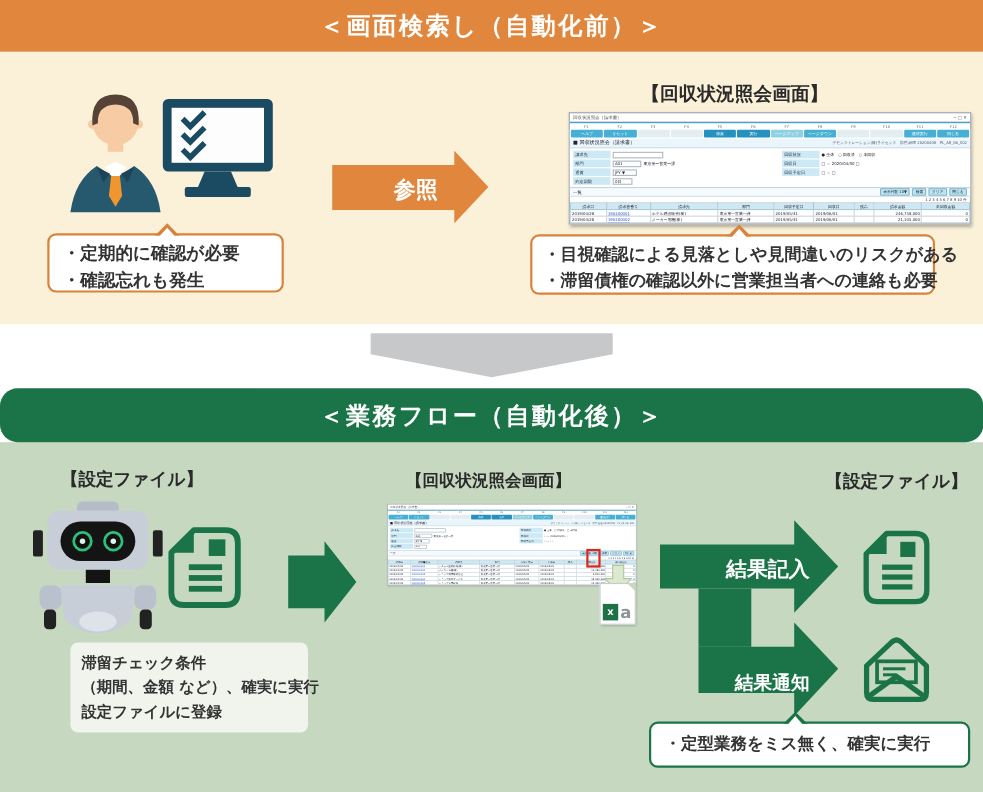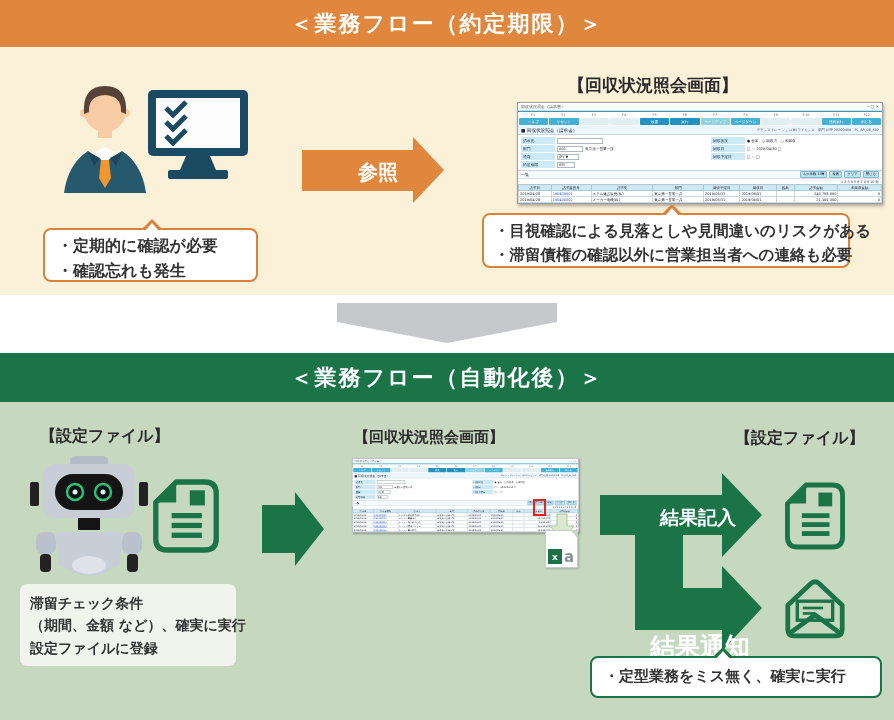--- a/index.html
+++ b/index.html
@@ -6,39 +6,39 @@
   *{box-sizing:border-box;}
   #canvas{position:relative;width:894px;height:720px;margin:0 auto;overflow:hidden;
     font-family:"DejaVu Sans","Liberation Sans",sans-serif;background:#fff;}
   .abs{position:absolute;}
   
   .band-header{left:0;width:894px;color:#fff;font-weight:bold;font-size:22px;letter-spacing:2px;
     display:flex;align-items:center;justify-content:center;white-space:nowrap;}
   #hdr-before{top:0;height:47px;background:#E0873D;}
   #bg-before{top:47px;height:248px;width:894px;background:#FBF1D8;}
   #bg-mid{top:295px;height:58px;width:894px;background:#FFFFFF;}
-  #hdr-after{top:353px;height:49px;background:#1B7447;}
+  #hdr-after{top:353px;height:49px;background:#1B7447;border-radius:16px;}
   #bg-after{top:402px;height:318px;width:894px;background:#C6D8C0;}
   
-  .caption{font-weight:bold;color:#2A2A2A;text-align:left;white-space:nowrap;}
+  .caption{font-weight:bold;color:#2A2A2A;text-align:center;white-space:nowrap;}
   
   .arrow-label{color:#fff;font-weight:bold;text-align:right;white-space:nowrap;}
   
   .bubble{background:#fff;border:2px solid #D9823B;border-radius:8px;padding:4px 12px;
     font-size:16px;font-weight:bold;color:#333;line-height:1.55;white-space:nowrap;}
   .bubble .caret{position:absolute;top:-11px;width:22px;height:12px;}
   .bubble .caret::before{content:"";position:absolute;left:0;top:0;border-left:11px solid transparent;
     border-right:11px solid transparent;border-bottom:11px solid #D9823B;}
   .bubble .caret::after{content:"";position:absolute;left:3px;top:4px;border-left:8px solid transparent;
     border-right:8px solid transparent;border-bottom:9px solid #fff;}
   .bubble-green{border-color:#1B7447;}
   .bubble-green .caret::before{border-bottom-color:#1B7447;}
   
   .palebox{background:#F0F4ED;border-radius:7px;padding:8px 10px;font-size:14px;font-weight:bold;
-    color:#333;line-height:1.6;white-space:nowrap;}
+    color:#333;line-height:1.6;white-space:nowrap;margin-left:44px;}
   
   .mini{width:366px;background:#fff;border:1px solid #98A1A7;box-shadow:1px 2px 3px rgba(0,0,0,.3);
     font-family:inherit;color:#223;}
   .mini-bottom{transform:scale(0.62);transform-origin:0 0;}
   .m-titlebar{height:8px;display:flex;justify-content:space-between;align-items:center;
     padding:0 3px;font-size:4px;color:#555;border-bottom:1px solid #D8DBDD;white-space:nowrap;}
   .m-fkeys{display:grid;grid-template-columns:repeat(12,1fr);height:6px;font-size:3.4px;color:#667;
     border-top:1px solid #2E9BC6;align-items:center;text-align:center;}
   .m-btns{display:grid;grid-template-columns:repeat(12,1fr);gap:1px;height:9px;padding:1px;background:#fff;}
   .m-btn{font-size:3.6px;color:#fff;display:flex;align-items:center;justify-content:center;
@@ -79,21 +79,21 @@
 </style>
 </head>
 <body>
 
 <div id="canvas">
 
   <div class="abs layer-bg" id="bg-before"></div>
   <div class="abs layer-bg" id="bg-mid"></div>
   <div class="abs layer-bg" id="bg-after"></div>
 
-  <div class="abs band-header" id="hdr-before">＜業務フロー（約定期限）＞</div>
+  <div class="abs band-header" id="hdr-before">＜画面検索し（自動化前）＞</div>
   <div class="abs band-header" id="hdr-after">＜業務フロー（自動化後）＞</div>
 
   <svg class="abs layer-shapes" width="894" height="720" style="left:0;top:0;pointer-events:none">
 
     <polygon points="302,150 413,150 413,137 444,170 413,203 413,191 302,191" fill="#E0873D"></polygon>
 
     <polygon points="337,303 557,303 557,322 447,343 337,322" fill="#C7C8CA"></polygon>
 
     <polygon points="262,505 295,505 295,492 324,529 295,566 295,553 262,553" fill="#1B7447"></polygon>
 
@@ -255,21 +255,21 @@
             <td class=" td-num">0</td>
           </tr>
         </tbody>
       </table>
     </div>
 
   <div class="abs caption layer-txt" style="left:568px;top:74px;width:200px;font-size:17px">【回収状況照会画面】</div>
 
   <div class="abs arrow-label layer-txt" style="left:322px;top:159px;width:76px;font-size:20px">参照</div>
 
-  <div class="abs bubble layer-txt" style="left:43px;top:228px;width:215px;height:54px">
+  <div class="abs bubble layer-txt" style="left:43px;top:212px;width:215px;height:54px">
     <span class="caret" style="left:96px"></span>
     <div>・定期的に確認が必要</div>
     <div>・確認忘れも発生</div>
   </div>
   <div class="abs bubble layer-txt" style="left:482px;top:213px;width:368px;height:55px;font-size:15.5px;padding:4px 10px">
     <span class="caret" style="left:177px"></span>
     <div>・目視確認による見落としや見間違いのリスクがある</div>
     <div>・滞留債権の確認以外に営業担当者への連絡も必要</div>
   </div>
 
@@ -474,21 +474,21 @@
   <svg class="abs layer-top" style="left:548px;top:513px" width="28" height="27" viewBox="0 0 28 27">
     <polygon points="9,1 19,1 19,13 26,13 14,26 2,13 9,13" fill="#DCE9CE" stroke="#AFC69B" stroke-width="1"></polygon>
   </svg>
   <div class="abs layer-top" id="csv-file">
     <span class="fold"></span>
     <span id="excel-chip">x</span>
     <span id="csv-letter">a</span>
   </div>
 
   <div class="abs arrow-label layer-txt" style="left:650px;top:505px;width:86px;font-size:19px">結果記入</div>
-  <div class="abs arrow-label layer-txt" style="left:650px;top:630px;width:86px;font-size:25px">結果通知</div>
+  <div class="abs arrow-label layer-txt" style="left:650px;top:609px;width:86px;font-size:17px">結果通知</div>
 
   <svg class="abs layer-mid" style="left:784px;top:480px" width="62" height="72" viewBox="0 0 90 100">
     <path d="M32 5 H70 Q85 5 85 20 V80 Q85 95 70 95 H20 Q5 95 5 80 V32 Z" fill="none" stroke="#1B7447" stroke-width="7" stroke-linejoin="round"></path>
     <polygon points="32,5 32,32 5,32" fill="#1B7447"></polygon>
     <rect x="50" y="16" width="20" height="20" fill="#1B7447"></rect>
     <rect x="26" y="46" width="40" height="7" fill="#1B7447"></rect>
     <rect x="26" y="59" width="40" height="7" fill="#1B7447"></rect>
     <rect x="26" y="72" width="40" height="7" fill="#1B7447"></rect>
   </svg>
 

